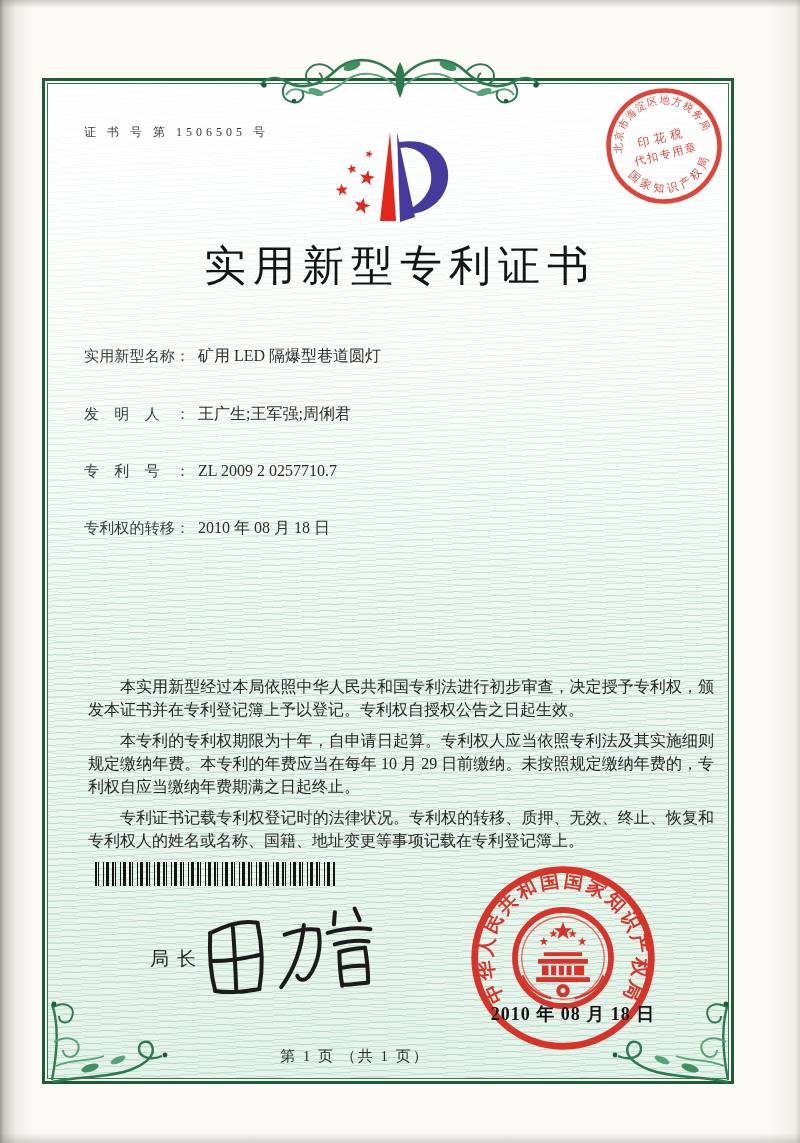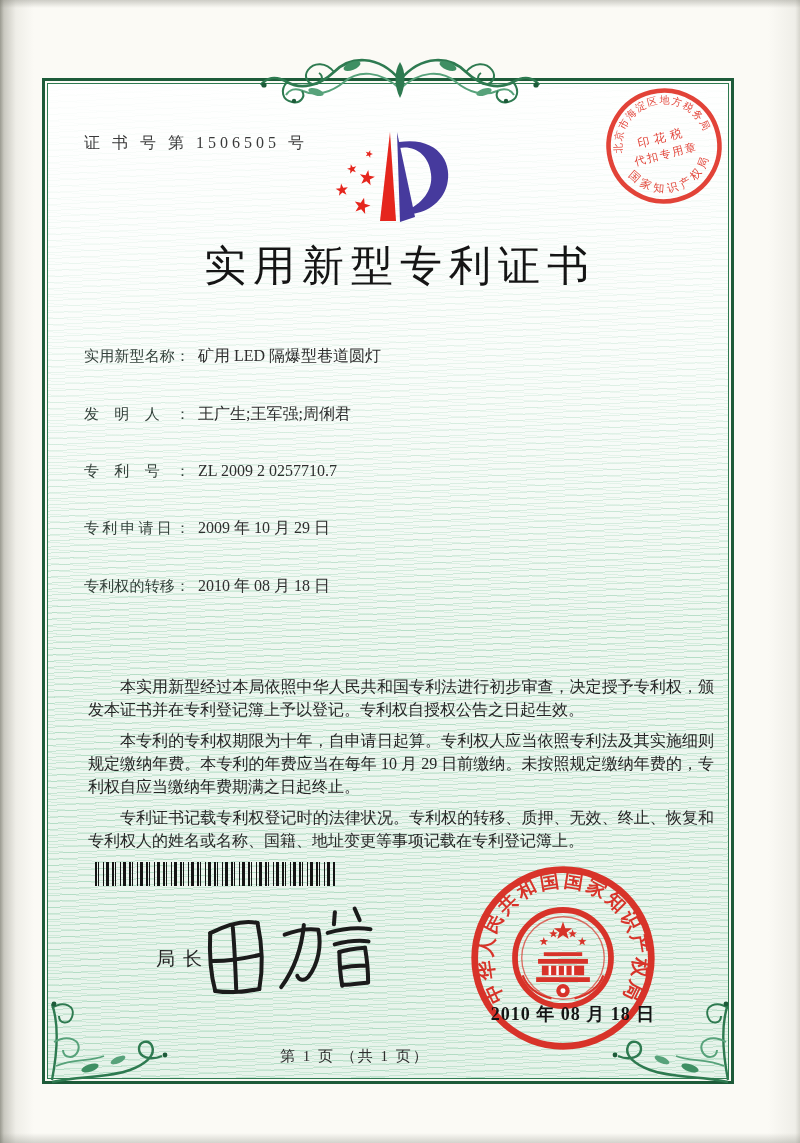--- a/index.html
+++ b/index.html
@@ -17,41 +17,41 @@
 
   .frame{position:absolute;left:42px;top:78px;width:692px;height:1006px;
     border:3px solid #1d5b39;box-sizing:border-box;}
   .frame-inner{position:absolute;inset:2px;border:1px solid #2e7a50;
     background:
       linear-gradient(180deg,rgba(255,255,255,.95) 0%,rgba(255,255,255,.55) 28%,rgba(255,255,255,0) 55%),
       repeating-linear-gradient(177deg,rgba(110,190,145,.30) 0 1px,rgba(255,255,255,0) 1px 6px),
       repeating-linear-gradient(184deg,rgba(110,190,145,.20) 0 1px,rgba(255,255,255,0) 1px 7px),
       linear-gradient(180deg,#f8fcf8,#e6f3ea);}
 
-  .cert-number{position:absolute;left:84px;top:133px;font-size:16px;letter-spacing:4px;color:#3a3a3a;text-align:right;}
+  .cert-number{position:absolute;left:84px;top:124px;font-size:12px;letter-spacing:4px;color:#3a3a3a;text-align:right;}
 
   .logo{position:absolute;left:303px;top:130px;width:200px;height:104px;}
 
   .title{position:absolute;left:80px;top:238px;width:640px;margin:0;text-align:center;
     font-size:42px;font-weight:normal;letter-spacing:7px;color:#151515;}
 
   .fields{position:absolute;left:84px;top:346px;width:620px;font-size:16px;}
   .field-row{margin-bottom:37px;white-space:nowrap;}
   .field-label{display:inline-block;width:106px;font-size:15px;text-align:justify;text-align-last:justify;color:#33403a;}
   .field-value{margin-left:4px;color:#2e2e2e;}
 
   .paragraphs{position:absolute;left:80px;top:667px;width:642px;font-size:16px;line-height:23px;
     text-align:justify;color:#252525;}
   .paragraphs p{margin:8px;text-indent:2em;}
 
   .barcode{position:absolute;left:95px;top:862px;width:240px;height:24px;
     background:repeating-linear-gradient(90deg,#141414 0 2px,transparent 2px 3px,#141414 3px 4px,
       transparent 4px 8px,#141414 8px 9px,transparent 9px 11px,#141414 11px 14px,transparent 14px 17px);}
 
-  .director-label{position:absolute;left:156px;top:946px;font-size:19px;letter-spacing:8px;color:#222;}
+  .director-label{position:absolute;left:150px;top:946px;font-size:19px;letter-spacing:8px;color:#222;}
   .signature{position:absolute;left:198px;top:894px;width:190px;height:112px;transform:rotate(-2deg);}
 
   .seal{position:absolute;left:467px;top:862px;width:192px;height:192px;opacity:.94;}
   .seal-date{position:absolute;left:488px;top:1002px;width:170px;font-size:18px;font-weight:bold;
     letter-spacing:1px;color:#141414;text-align:center;}
 
   .page-footer{position:absolute;left:280px;top:1047px;width:210px;text-align:left;
     font-size:15px;letter-spacing:2px;color:#2e2e2e;}
 
   .tax-stamp{position:absolute;left:604px;top:86px;width:120px;height:120px;transform:rotate(-14deg);opacity:.92;}
@@ -136,24 +136,20 @@
       <span class="field-label">实用新型名称：</span>
       <span class="field-value">矿用 LED 隔爆型巷道圆灯</span>
     </div>
     <div class="field-row">
       <span class="field-label">发明人：</span>
       <span class="field-value">王广生;王军强;周俐君</span>
     </div>
     <div class="field-row">
       <span class="field-label">专利号：</span>
       <span class="field-value">ZL 2009 2 0257710.7</span>
-    </div>
-    <div class="field-row">
-      <span class="field-label">专利申请日：</span>
-      <span class="field-value">2009 年 10 月 29 日</span>
     </div>
     <div class="field-row">
       <span class="field-label">专利权的转移：</span>
       <span class="field-value">2010 年 08 月 18 日</span>
     </div>
   </div>
 
   <div class="paragraphs">
     <p>本实用新型经过本局依照中华人民共和国专利法进行初步审查，决定授予专利权，颁发本证书并在专利登记簿上予以登记。专利权自授权公告之日起生效。</p>
     <p>本专利的专利权期限为十年，自申请日起算。专利权人应当依照专利法及其实施细则规定缴纳年费。本专利的年费应当在每年 10 月 29 日前缴纳。未按照规定缴纳年费的，专利权自应当缴纳年费期满之日起终止。</p>

